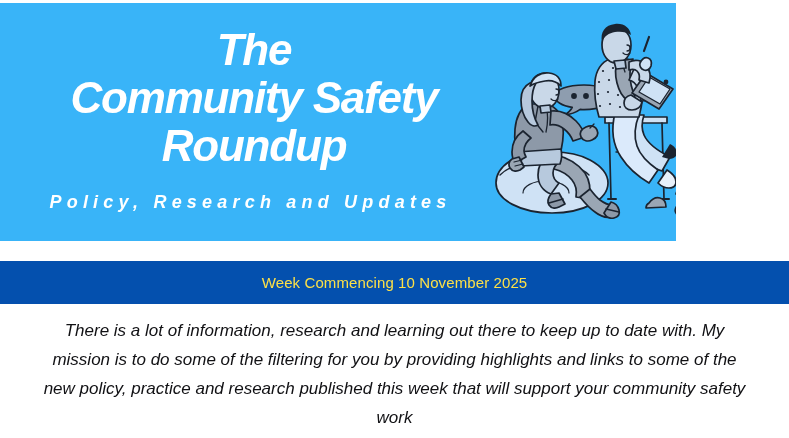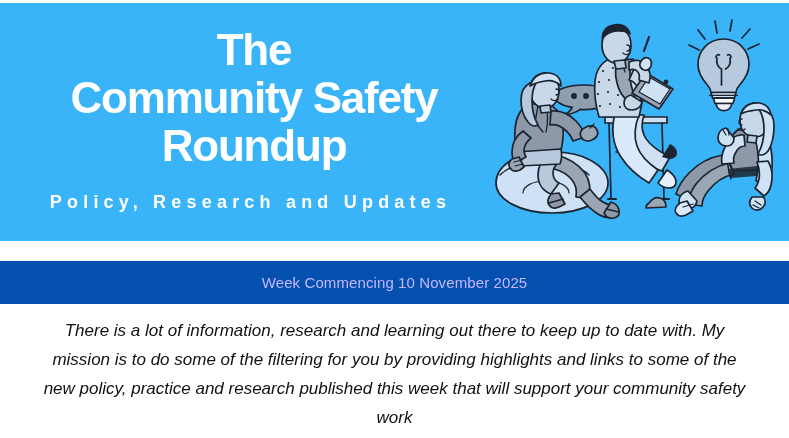--- a/index.html
+++ b/index.html
@@ -19,24 +19,25 @@
     width: 789px;
     height: 438px;
     background: #ffffff;
   }
 
   
   .hero {
     position: absolute;
     left: 0;
     top: 3px;
-    width: 789px;
+    width: 676px;
     height: 238px;
     background: #39b4f8;
     overflow: hidden;
+    font-style: italic;
   }
 
   .hero-text {
     position: absolute;
     left: 0;
     top: 0;
     width: 508px;
     height: 238px;
     display: flex;
     flex-direction: column;
@@ -89,21 +90,21 @@
     left: 0;
     top: 261px;
     width: 789px;
     height: 43px;
     background: #0450ae;
     display: flex;
     align-items: center;
     justify-content: center;
   }
   .date-band-text {
-    color: #c4b5fd;
+    color: #fde047;
     font-family: "Liberation Sans", sans-serif;
     font-size: 15px;
     letter-spacing: 0.1px;
     text-align: center;
   }
 
   
   .intro {
     position: absolute;
     left: 0;

